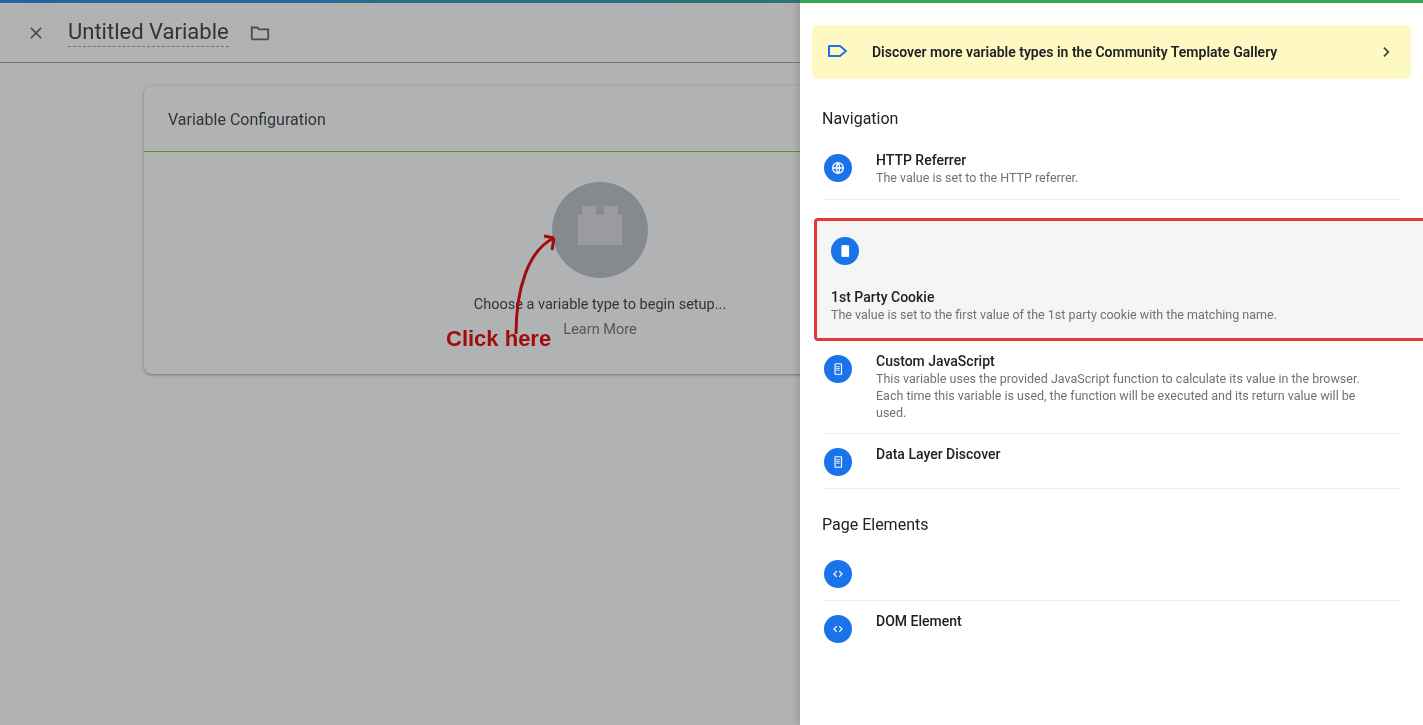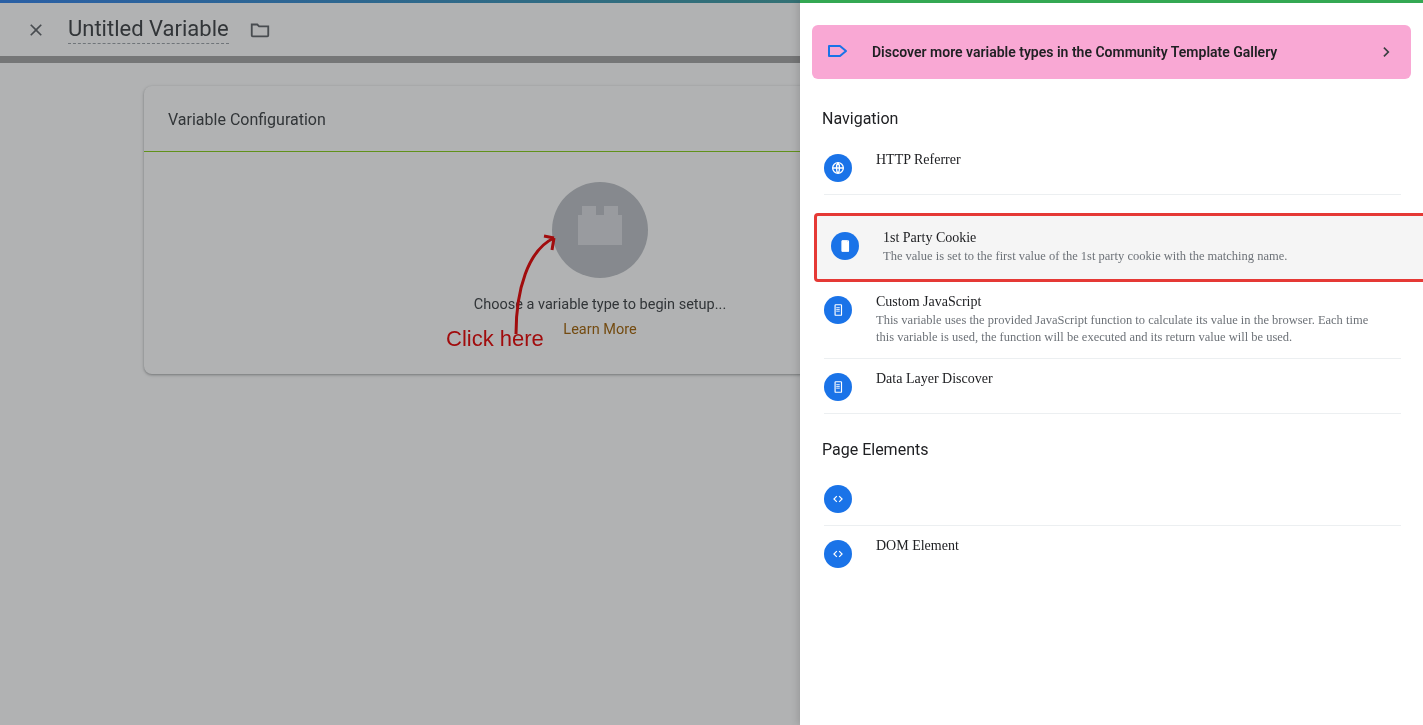--- a/index.html
+++ b/index.html
@@ -27,21 +27,21 @@
 
   .header-bar {
     position: absolute;
     left: 0; right: 0; top: 3px;
     height: 60px;
     background: #fff;
     display: flex;
     align-items: center;
     padding-left: 24px;
     gap: 20px;
-    border-bottom: 7px solid #a3a3a3;
+    border-bottom: 1px solid #a3a3a3;
   }
   .close-x {
     width: 24px; height: 24px;
     display:flex; align-items:center; justify-content:center;
     color:#5f6368;
     cursor:pointer;
   }
   .title-text {
     font-size: 22px;
     color:#3c4043;
@@ -97,32 +97,33 @@
   .brick::before { left:4px; }
   .brick::after  { right:4px; }
 
   .choose-text {
     font-size: 14.5px;
     color:#3c4043;
     margin-bottom: 8px;
   }
   .learn-more {
     font-size: 14.5px;
-    color:#a16207;
+    color:#737373;
     cursor:pointer;
   }
 
   
   .anno-text {
     position:absolute;
     left:446px;
     top:326px;
     color:#e60000;
     font-size:22px;
     font-family: Arial, sans-serif;
+    font-weight: bold;
   }
   .anno-arrow {
     position:absolute;
     left:508px;
     top:230px;
     pointer-events:none;
   }
 
   
   .dim-overlay {
@@ -143,21 +144,21 @@
     display:flex;
     flex-direction:column;
   }
   .side-top-line {
     height:3px;
     background:#34a853;
   }
 
   .community-banner {
     margin: 22px 12px 0 12px;
-    background:#f9a8d4;
+    background:#fef9c3;
     border-radius: 6px;
     height: 54px;
     display:flex;
     align-items:center;
     padding: 0 14px;
     gap: 20px;
     cursor:pointer;
   }
   .community-banner .tag-icon {
     width:26px; height:26px;
@@ -200,21 +201,21 @@
   .vtype-icon {
     width: 28px; height: 28px;
     border-radius: 50%;
     color:#fff;
     display:flex; align-items:center; justify-content:center;
     flex-shrink:0;
     margin-top:2px;
   }
   .ic-blue { background:#1a73e8; }
 
-  .vtype-text { flex:1;font-family:Liberation Serif, serif; }
+  .vtype-text { flex:1; }
   .vtype-title {
     font-size:14px;
     font-weight:500;
     color:#202124;
   }
   .vtype-desc {
     font-size:12.5px;
     color:#6d7278;
     line-height:1.35;
     margin-top:2px;
@@ -226,20 +227,21 @@
     border-radius: 4px;
     margin-left: -8px;
     margin-right: -10px;
     padding: 2px 6px 2px 6px;
     background:#f5f5f5;
   }
   .highlight-box .vtype-row {
     border-bottom:none;
     margin-left:8px;
     padding-right:16px;
+    flex-direction:column;
   }
 
   
   .vtype-list { margin-right: 22px; }
 
   svg { display:block; }
 
   .spacer { height: 18px; }
 </style>
 </head>
@@ -304,20 +306,21 @@
     <div class="vtype-list">
       <div class="vtype-row">
         <span class="vtype-icon ic-blue">
           <svg viewBox="0 0 24 24" width="16" height="16">
               <circle cx="12" cy="12" r="8" fill="none" stroke="currentColor" stroke-width="2"></circle>
               <path d="M4 12h16M12 4c3 3 3 13 0 16M12 4c-3 3-3 13 0 16" fill="none" stroke="currentColor" stroke-width="2"></path>
             </svg>
         </span>
         <div class="vtype-text">
           <div class="vtype-title">HTTP Referrer</div>
+          <div class="vtype-desc">The value is set to the HTTP referrer.</div>
         </div>
       </div>
     </div>
 
     <div class="spacer"></div>
 
 
     <div class="highlight-box">
       <div class="vtype-row">
         <span class="vtype-icon ic-blue">

